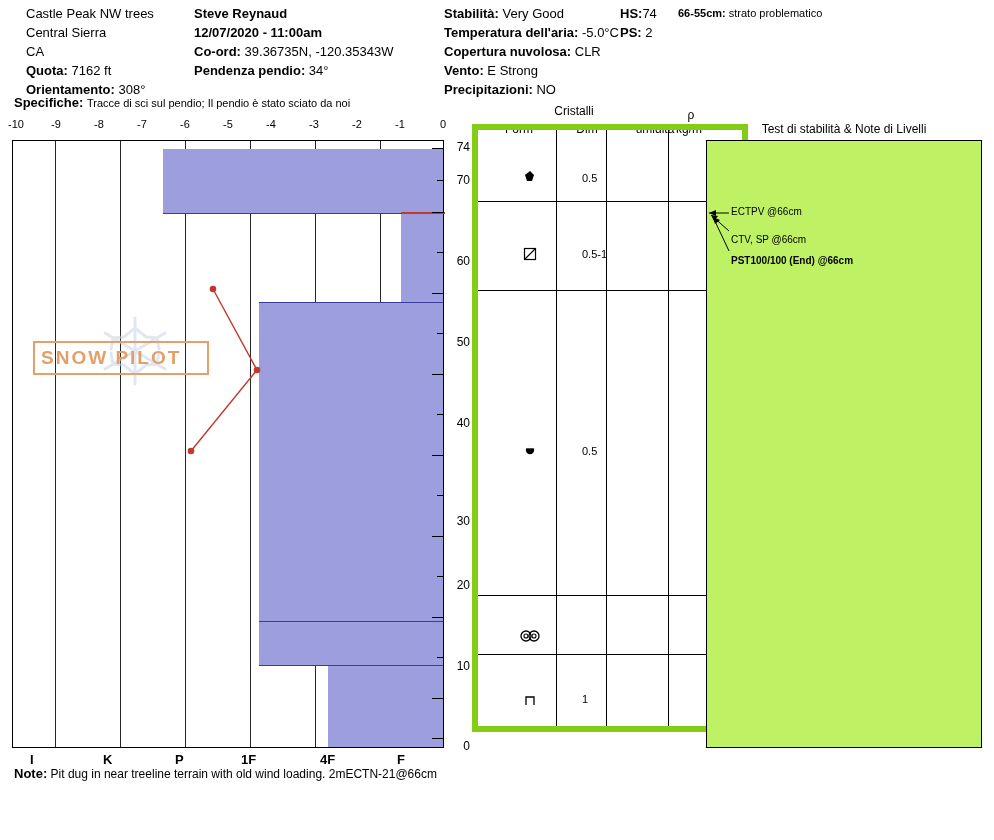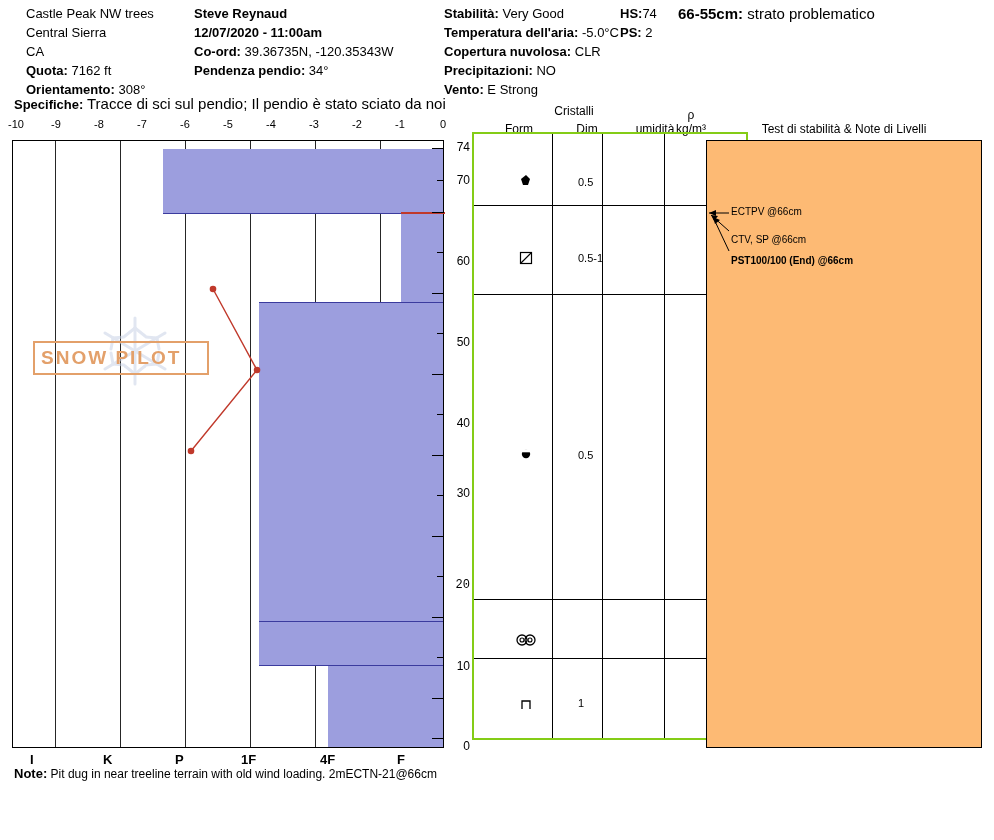--- a/index.html
+++ b/index.html
@@ -16,21 +16,21 @@
   
   #header{position:absolute;left:0;top:0;width:994px;height:110px;}
   .hdr-col{position:absolute;top:4px;}
   .hdr-line{line-height:19px;white-space:nowrap;font-size:13px;}
   .hdr-line .lbl{font-weight:bold;}
   #col1{left:26px;width:180px;}
   #col2{left:194px;width:250px;}
   #col3{left:444px;width:230px;}
   #col4{left:620px;width:60px;}
   #col5{left:678px;width:310px;}
-  .small{font-size:15px;}
+  .small{font-size:11px;}
   #spec{position:absolute;left:14px;top:95px;white-space:nowrap;font-size:13px;}
   #spec .lbl{font-weight:bold;}
 
   
   #plot{position:absolute;left:12px;top:140px;width:432px;height:608px;
         border:1px solid #000;background:#fff;box-sizing:border-box;}
   .vgrid{position:absolute;top:0;bottom:0;width:1px;background:#000;opacity:.85;}
   .hardbar{position:absolute;background:#9c9ede;}
   .hardbar-line{position:absolute;background:#3b3b9e;height:1px;}
 
@@ -54,35 +54,35 @@
   #templine{position:absolute;left:12px;top:140px;width:432px;height:608px;}
 
   
   #watermark{position:absolute;left:22px;top:175px;width:200px;height:70px;opacity:.55;}
   #wm-text{position:absolute;left:28px;top:206px;font-size:19px;font-weight:bold;
            letter-spacing:2px;color:#e3a06a;font-family:"Liberation Sans",sans-serif;
            -webkit-text-stroke:0px;}
   #wm-box{position:absolute;left:20px;top:200px;width:172px;height:30px;border:2px solid #e3a06a;}
 
   
-  #ctable{position:absolute;left:472px;top:132px;width:276px;height:608px;
-          border:2px solid #84cc16;box-sizing:border-box;}
+  #ctable{position:absolute;left:472px;top:124px;width:276px;height:608px;
+          border:6px solid #84cc16;box-sizing:border-box;}
   #ctable .vline{position:absolute;top:0;bottom:0;width:1px;background:#000;}
   #ctable .hline{position:absolute;left:0;right:0;height:1px;background:#000;}
   .crow-form{position:absolute;width:40px;text-align:center;}
   .crow-dim{position:absolute;left:104px;width:46px;font-size:11px;}
   #chead{position:absolute;left:472px;top:110px;width:234px;height:30px;font-size:12px;}
   #chead div{position:absolute;text-align:center;}
 
   
   #dhead{position:absolute;left:666px;top:108px;width:50px;text-align:center;font-size:12px;line-height:14px;}
 
   
   #stab{position:absolute;left:706px;top:140px;width:276px;height:608px;
-        border:1px solid #000;box-sizing:border-box;background:#fdba74;}
+        border:1px solid #000;box-sizing:border-box;background:#bef264;}
   #stab-head{position:absolute;left:706px;top:122px;width:276px;text-align:center;font-size:12px;}
   .stab-note{position:absolute;font-size:10px;white-space:nowrap;}
 
   
   #note{position:absolute;left:14px;top:766px;font-size:12px;white-space:nowrap;}
   #note .lbl{font-weight:bold;font-size:13px;}
   svg{display:block;overflow:visible;}
 </style>
 </head>
 <body>
@@ -101,22 +101,22 @@
     <div class="hdr-line"><span class="lbl">Steve Reynaud</span></div>
     <div class="hdr-line"><span class="lbl">12/07/2020 - 11:00am</span></div>
     <div class="hdr-line"><span class="lbl">Co-ord:</span> <span>39.36735N, -120.35343W</span></div>
     <div class="hdr-line"><span class="lbl">Pendenza pendio:</span> <span>34°</span></div>
   </div>
 
   <div class="hdr-col" id="col3">
     <div class="hdr-line"><span class="lbl">Stabilità:</span> <span>Very Good</span></div>
     <div class="hdr-line"><span class="lbl">Temperatura dell'aria:</span> <span>-5.0°C</span></div>
     <div class="hdr-line"><span class="lbl">Copertura nuvolosa:</span> <span>CLR</span></div>
+    <div class="hdr-line"><span class="lbl">Vento:</span> <span>E Strong</span></div>
     <div class="hdr-line"><span class="lbl">Precipitazioni:</span> <span>NO</span></div>
-    <div class="hdr-line"><span class="lbl">Vento:</span> <span>E Strong</span></div>
   </div>
 
   <div class="hdr-col" id="col4">
     <div class="hdr-line"><span class="lbl">HS:</span><span>74</span></div>
     <div class="hdr-line"><span class="lbl">PS:</span> <span>2</span></div>
   </div>
 
   <div class="hdr-col" id="col5">
     <div class="hdr-line small">
       <span class="b">66-55cm:</span>
@@ -227,22 +227,22 @@
   <i style="top:558px;width:12px;"></i>
   <i style="top:598px;width:12px;"></i>
 </div>
 
 <div id="depth-axis">
   <div class="dl" style="top:0px;">74</div>
   <div class="dl" style="top:33px;">70</div>
   <div class="dl" style="top:114px;">60</div>
   <div class="dl" style="top:195px;">50</div>
   <div class="dl" style="top:276px;">40</div>
-  <div class="dl" style="top:346px;margin-left:11px;">30</div>
-  <div class="dl" style="top:438px;font-family:Liberation Mono, monospace;">20</div>
+  <div class="dl" style="top:374px;margin-left:11px;">30</div>
+  <div class="dl" style="top:438px;">20</div>
   <div class="dl" style="top:519px;">10</div>
   <div class="dl" style="top:599px;">0</div>
 </div>
 
 <div id="hard-labels">
   <span style="left:30px;">I</span>
   <span style="left:103px;">K</span>
   <span style="left:175px;">P</span>
   <span style="left:241px;">1F</span>
   <span style="left:320px;">4F</span>

